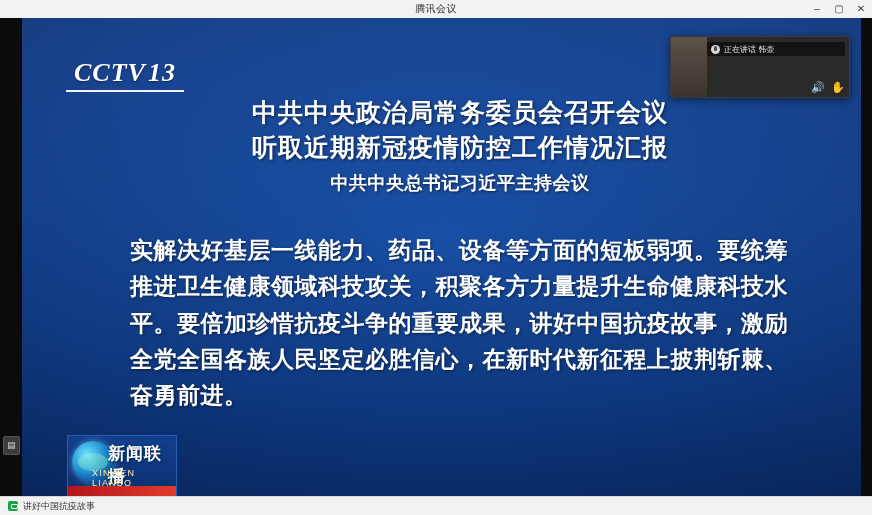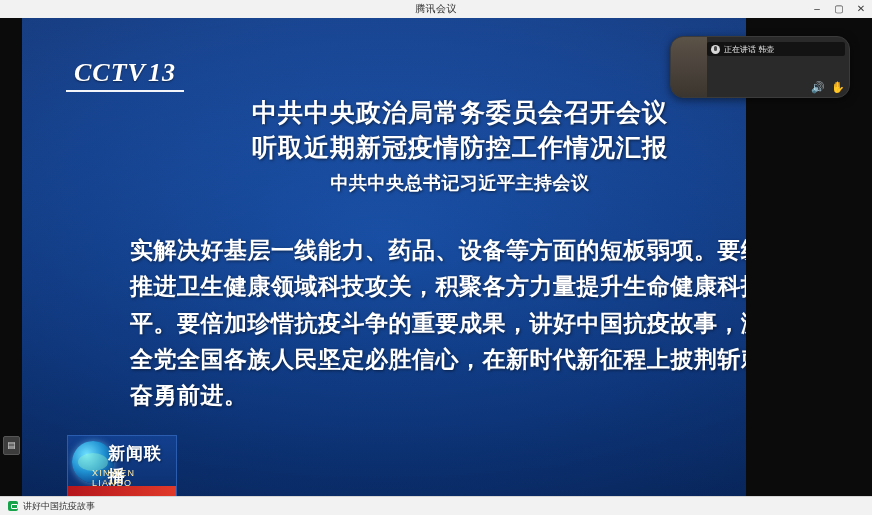--- a/index.html
+++ b/index.html
@@ -64,21 +64,21 @@
     top: 18px; left: 0;
     width: 872px;
     height: 479px;
     background: #0b0b0b;
     overflow: hidden;
   }
   .video {
     position: absolute;
     top: 0;
     left: 22px;
-    width: 724px;
+    width: 839px;
     height: 479px;
     background:
       radial-gradient(ellipse 120% 95% at 50% 46%, #1452b4 0%, #0e3f93 42%, #0a2f72 72%, #071f52 100%);
     overflow: hidden;
   }
   .video:before {
     content: "";
     position: absolute;
     inset: 0;
     background: linear-gradient(180deg, rgba(255,255,255,0.05), rgba(0,0,0,0.22));
@@ -239,21 +239,21 @@
 
   
   .speaker-panel {
     position: absolute;
     top: 18px;
     right: 22px;
     width: 178px;
     height: 60px;
     background: #2a2a2a;
     border: 1px solid #3b3b3b;
-    border-radius: 13px;
+    border-radius: 3px;
     box-shadow: 0 2px 8px rgba(0,0,0,0.5);
     overflow: hidden;
   }
   .speaker-thumb {
     position: absolute;
     left: 0; top: 0;
     width: 36px; height: 60px;
     background: linear-gradient(180deg, #5b5248, #3b352f);
   }
   .speaker-strip {

